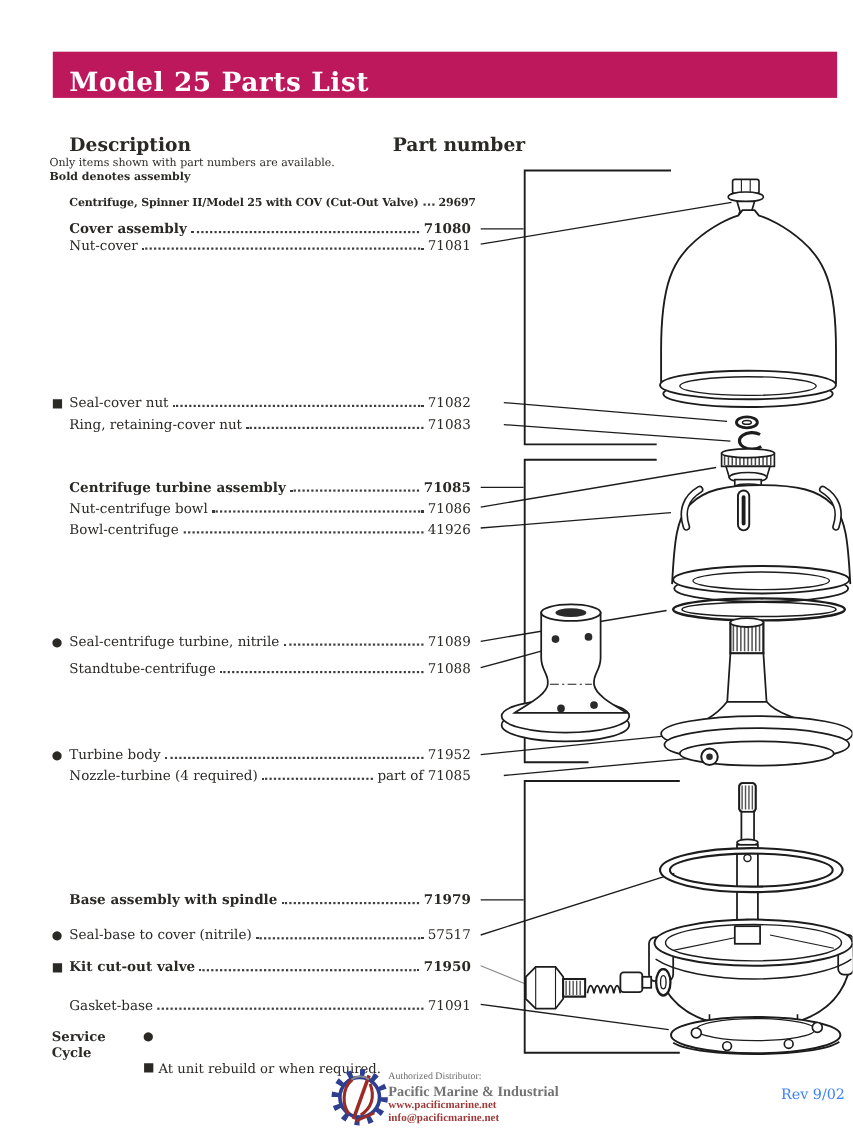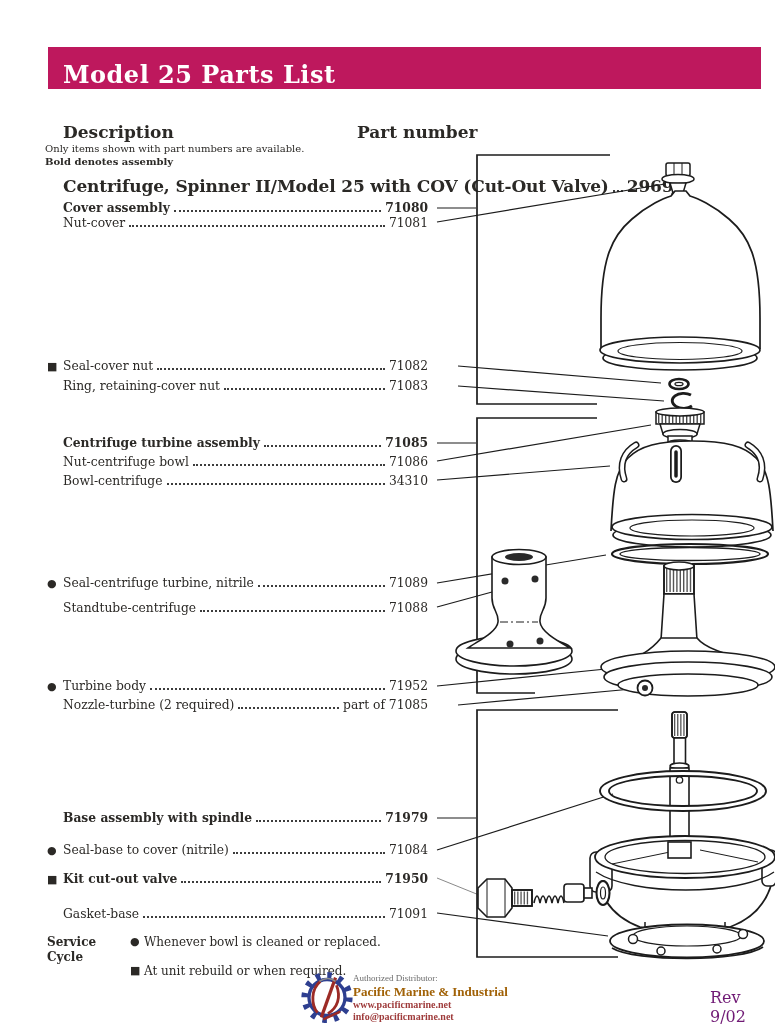--- a/index.html
+++ b/index.html
@@ -27,38 +27,38 @@
     white-space:nowrap;
   }
   .prow .bullet { flex:none; width:16px; font-size:11px; }
   .prow .desc { flex:none; }
   .prow .dots {
     flex:1; min-width:10px; margin:0 4px; height:0.7em;
     border-bottom:2px dotted #3c3c3c;
   }
   .prow .num { flex:none; }
   .prow.bold { font-weight:bold; }
-  .prow.tight { font-size:17px; letter-spacing:-0.15px; }
+  .prow.tight { font-size:10px; letter-spacing:-0.15px; }
   .service {
     position:absolute; left:47px; top:935px; width:360px; font-size:12px;
     line-height:14.5px;
   }
   .service .line { display:flex; }
   .service .svc-label { font-weight:bold; flex:none; width:83px; }
   .service .svc-bullet { flex:none; width:14px; font-size:11px; }
   .diagram { position:absolute; left:430px; top:140px; width:345px; height:830px; }
   .footer-logo { position:absolute; left:298px; top:970px; width:58px; height:55px; }
   .footer-text {
     position:absolute; left:353px; top:973px; width:175px; text-align:left;
     font-family:Liberation Serif, serif; line-height:1.18;
   }
   .dist-head { font-size:9px; color:#6b6b6b; }
-  .dist-name { font-size:13px; font-weight:bold; color:#a16207; }
+  .dist-name { font-size:13px; font-weight:bold; color:#737373; }
   .dist-link { font-size:10px; font-weight:bold; color:#9e3a3a; display:block; text-decoration:none; }
-  .rev { position:absolute; left:710px; top:988px; font-size:16px; color:#701a75; }
+  .rev { position:absolute; left:710px; top:988px; font-size:13px; color:#3b82f6; }
 </style>
 </head>
 <body>
 
 <div class="titlebar">
   <span class="title">Model 25 Parts List</span>
 </div>
 
 <div class="colhead desc-h">Description</div>
 <div class="colhead part-h">Part number</div>
@@ -104,21 +104,21 @@
 <div class="prow" style="top:455px">
   <span class="bullet"></span>
   <span class="desc">Nut-centrifuge bowl</span>
   <span class="dots"></span>
   <span class="num">71086</span>
 </div>
 <div class="prow" style="top:474px">
   <span class="bullet"></span>
   <span class="desc">Bowl-centrifuge</span>
   <span class="dots"></span>
-  <span class="num">34310</span>
+  <span class="num">41926</span>
 </div>
 <div class="prow" style="top:576px">
   <span class="bullet">●</span>
   <span class="desc">Seal-centrifuge turbine, nitrile</span>
   <span class="dots"></span>
   <span class="num">71089</span>
 </div>
 <div class="prow" style="top:601px">
   <span class="bullet"></span>
   <span class="desc">Standtube-centrifuge</span>
@@ -126,54 +126,53 @@
   <span class="num">71088</span>
 </div>
 <div class="prow" style="top:679px">
   <span class="bullet">●</span>
   <span class="desc">Turbine body</span>
   <span class="dots"></span>
   <span class="num">71952</span>
 </div>
 <div class="prow" style="top:698px">
   <span class="bullet"></span>
-  <span class="desc">Nozzle-turbine (2 required)</span>
+  <span class="desc">Nozzle-turbine (4 required)</span>
   <span class="dots"></span>
   <span class="num">part of 71085</span>
 </div>
 <div class="prow bold" style="top:811px">
   <span class="bullet"></span>
   <span class="desc">Base assembly with spindle</span>
   <span class="dots"></span>
   <span class="num">71979</span>
 </div>
 <div class="prow" style="top:843px">
   <span class="bullet">●</span>
   <span class="desc">Seal-base to cover (nitrile)</span>
   <span class="dots"></span>
-  <span class="num">71084</span>
+  <span class="num">57517</span>
 </div>
 <div class="prow bold" style="top:872px">
   <span class="bullet">■</span>
   <span class="desc">Kit cut-out valve</span>
   <span class="dots"></span>
   <span class="num">71950</span>
 </div>
 <div class="prow" style="top:907px">
   <span class="bullet"></span>
   <span class="desc">Gasket-base</span>
   <span class="dots"></span>
   <span class="num">71091</span>
 </div>
 
 <div class="service">
   <div class="line">
     <span class="svc-label">Service Cycle</span>
     <span class="svc-bullet">●</span>
-    <span>Whenever bowl is cleaned or replaced.</span>
   </div>
   <div class="line">
     <span class="svc-label"></span>
     <span class="svc-bullet">■</span>
     <span>At unit rebuild or when required.</span>
   </div>
 </div>
 
 <svg class="diagram" viewBox="430 140 345 830" xmlns="http://www.w3.org/2000/svg">
   <g stroke="#1c1c1c" fill="none" stroke-width="1.5">

